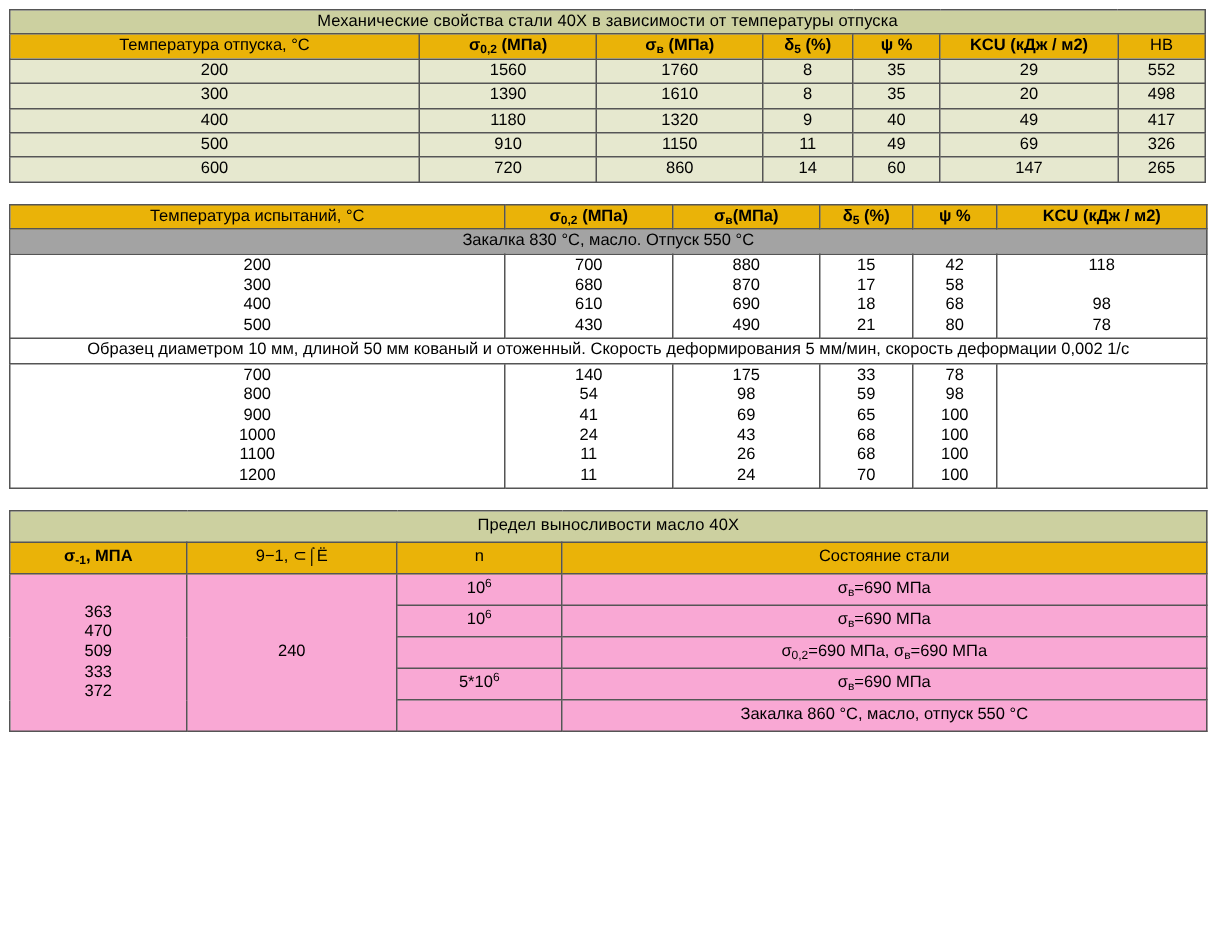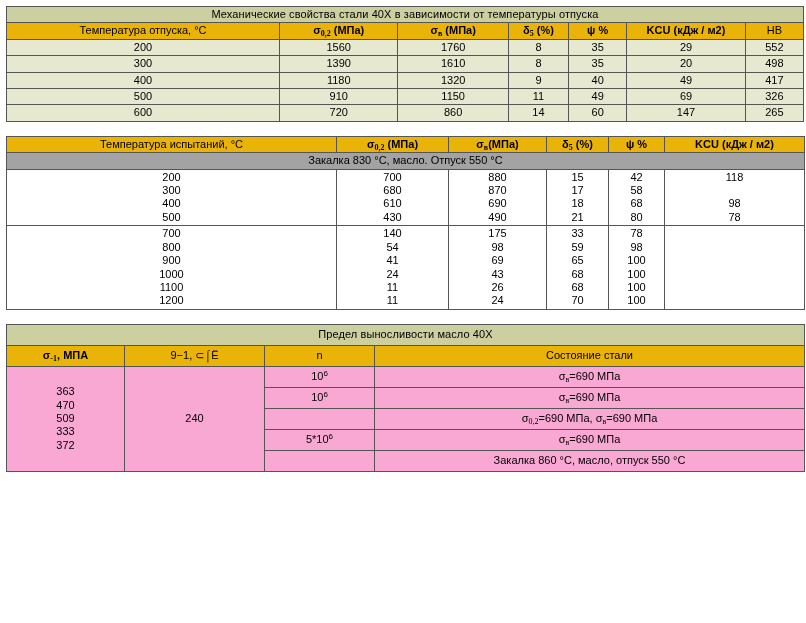--- a/index.html
+++ b/index.html
@@ -66,21 +66,20 @@
     text-align: center;
   }
   .stack {
     line-height: 1.45;
   }
   sub {
     font-size: 8px;
     vertical-align: baseline;
     position: relative;
     top: 2px;
-    font-family: Liberation Serif, serif;
   }
   sup {
     font-size: 8px;
     vertical-align: baseline;
     position: relative;
     top: -4px;
   }
   .tbl3 td {
     height: 18px;
   }
@@ -187,20 +186,23 @@
     </tr>
     <tr>
       <td class="white-cell stack">200<br>300<br>400<br>500</td>
       <td class="white-cell stack">700<br>680<br>610<br>430</td>
       <td class="white-cell stack">880<br>870<br>690<br>490</td>
       <td class="white-cell stack">15<br>17<br>18<br>21</td>
       <td class="white-cell stack">42<br>58<br>68<br>80</td>
       <td class="white-cell stack">118<br>&nbsp;<br>98<br>78</td>
     </tr>
     <tr>
+      <td class="note-cell" colspan="6">Образец диаметром 10 мм, длиной 50 мм кованый и отоженный. Скорость деформирования 5 мм/мин, скорость деформации 0,002 1/с</td>
+    </tr>
+    <tr>
       <td class="white-cell stack">700<br>800<br>900<br>1000<br>1100<br>1200</td>
       <td class="white-cell stack">140<br>54<br>41<br>24<br>11<br>11</td>
       <td class="white-cell stack">175<br>98<br>69<br>43<br>26<br>24</td>
       <td class="white-cell stack">33<br>59<br>65<br>68<br>68<br>70</td>
       <td class="white-cell stack">78<br>98<br>100<br>100<br>100<br>100</td>
       <td class="white-cell stack">&nbsp;</td>
     </tr>
   </tbody>
     </table>
 

